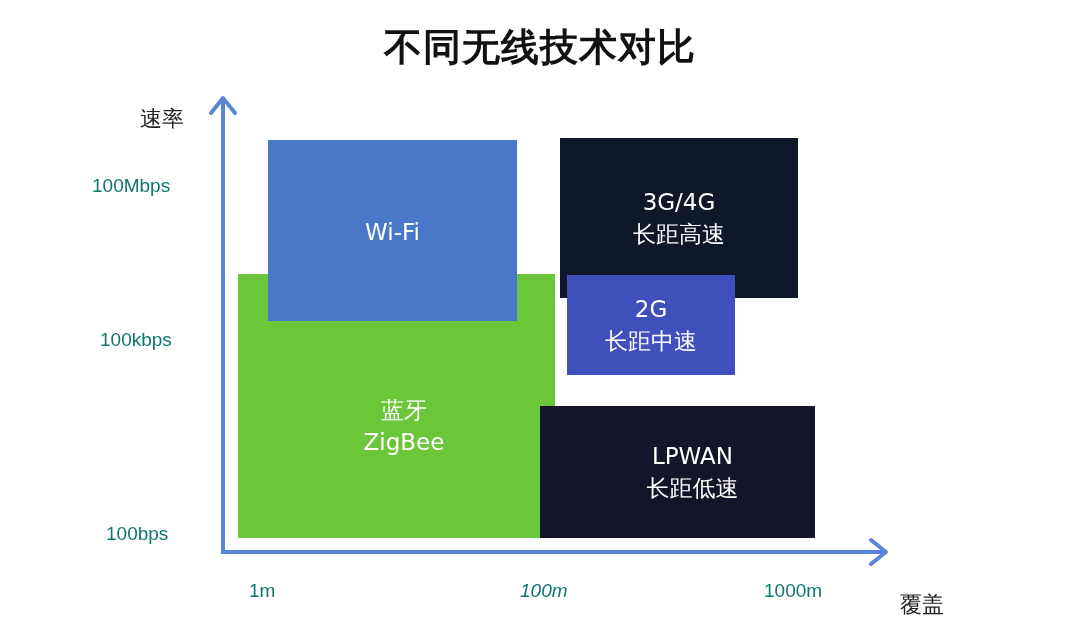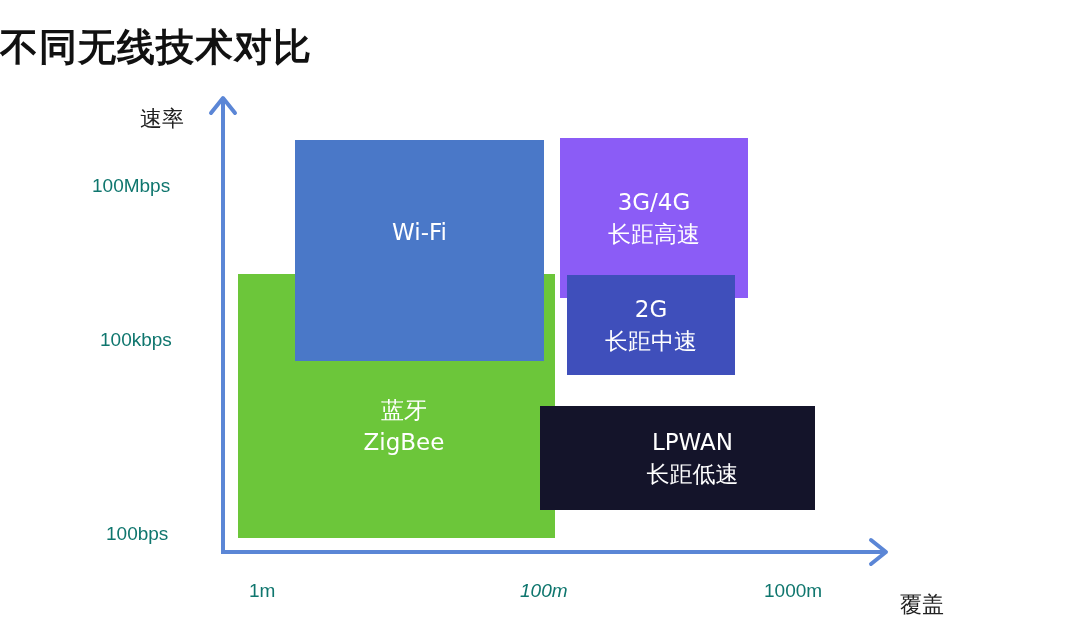--- a/index.html
+++ b/index.html
@@ -1,18 +1,18 @@
 <!DOCTYPE html>
 <html><head>
 <meta charset="utf-8">
 <style>
   html, body { margin: 0; padding: 0; background: #ffffff; }
   body { width: 1080px; height: 643px; position: relative; overflow: hidden;
          font-family: "Liberation Sans", "DejaVu Sans", sans-serif; color: #1a1a1a; }
-  .title { position: absolute; left: 0; width: 1080px; top: 22px; 
+  .title { position: absolute; left: 0; width: 1080px; top: 22px; text-align: center;
            font-size: 38px; font-weight: bold; color: #111; letter-spacing: 1px;
            font-family: "DejaVu Sans", sans-serif; }
   .axis-label { position: absolute; font-size: 22px; color: #222; font-family: "DejaVu Sans", sans-serif; text-align: right; }
   .tick { position: absolute; font-size: 19px; color: #0f766e; }
   .box { position: absolute; display: flex; flex-direction: column; align-items: center;
          justify-content: center; color: #fff; font-size: 23px; line-height: 32px; text-align: center;
          font-family: "DejaVu Sans", sans-serif; }
   svg.axes { position: absolute; left: 0; top: 0; }
 </style>
 </head>
@@ -36,30 +36,30 @@
 
 <div class="tick" style="left:249px; top:580px;">1m</div>
 <div class="tick" style="left:520px; top:580px;font-style:italic;">100m</div>
 <div class="tick" style="left:764px; top:580px;">1000m</div>
 
 <div class="box" style="left:238px; top:274px; width:317px; height:264px; background:#6cc63a; padding-top:40px; box-sizing:border-box;padding-left:15px;">
   <span>蓝牙</span>
   <span>ZigBee</span>
 </div>
 
-<div class="box" style="left:295px; top:140px; width:249px; height:221px; background:#4a78c8; justify-content:flex-start; padding-top:76px; box-sizing:border-box;">
+<div class="box" style="left:268px; top:140px; width:249px; height:181px; background:#4a78c8; justify-content:flex-start; padding-top:76px; box-sizing:border-box;">
   <span>Wi-Fi</span>
 </div>
 
-<div class="box" style="left:560px; top:138px; width:188px; height:160px; background:#8b5cf6; justify-content:flex-start; padding-top:48px; box-sizing:border-box;text-align:center;">
+<div class="box" style="left:560px; top:138px; width:238px; height:160px; background:#0f172a; justify-content:flex-start; padding-top:48px; box-sizing:border-box;text-align:center;">
   <span>3G/4G</span>
   <span>长距高速</span>
 </div>
 
 <div class="box" style="left:567px; top:275px; width:168px; height:100px; background:#3f4fbb;">
   <span>2G</span>
   <span>长距中速</span>
 </div>
 
-<div class="box" style="left:540px; top:406px; width:275px; height:104px; background:#14142a; padding-left:30px; box-sizing:border-box;">
+<div class="box" style="left:540px; top:406px; width:275px; height:132px; background:#14142a; padding-left:30px; box-sizing:border-box;">
   <span>LPWAN</span>
   <span>长距低速</span>
 </div>
 
 </body></html>

